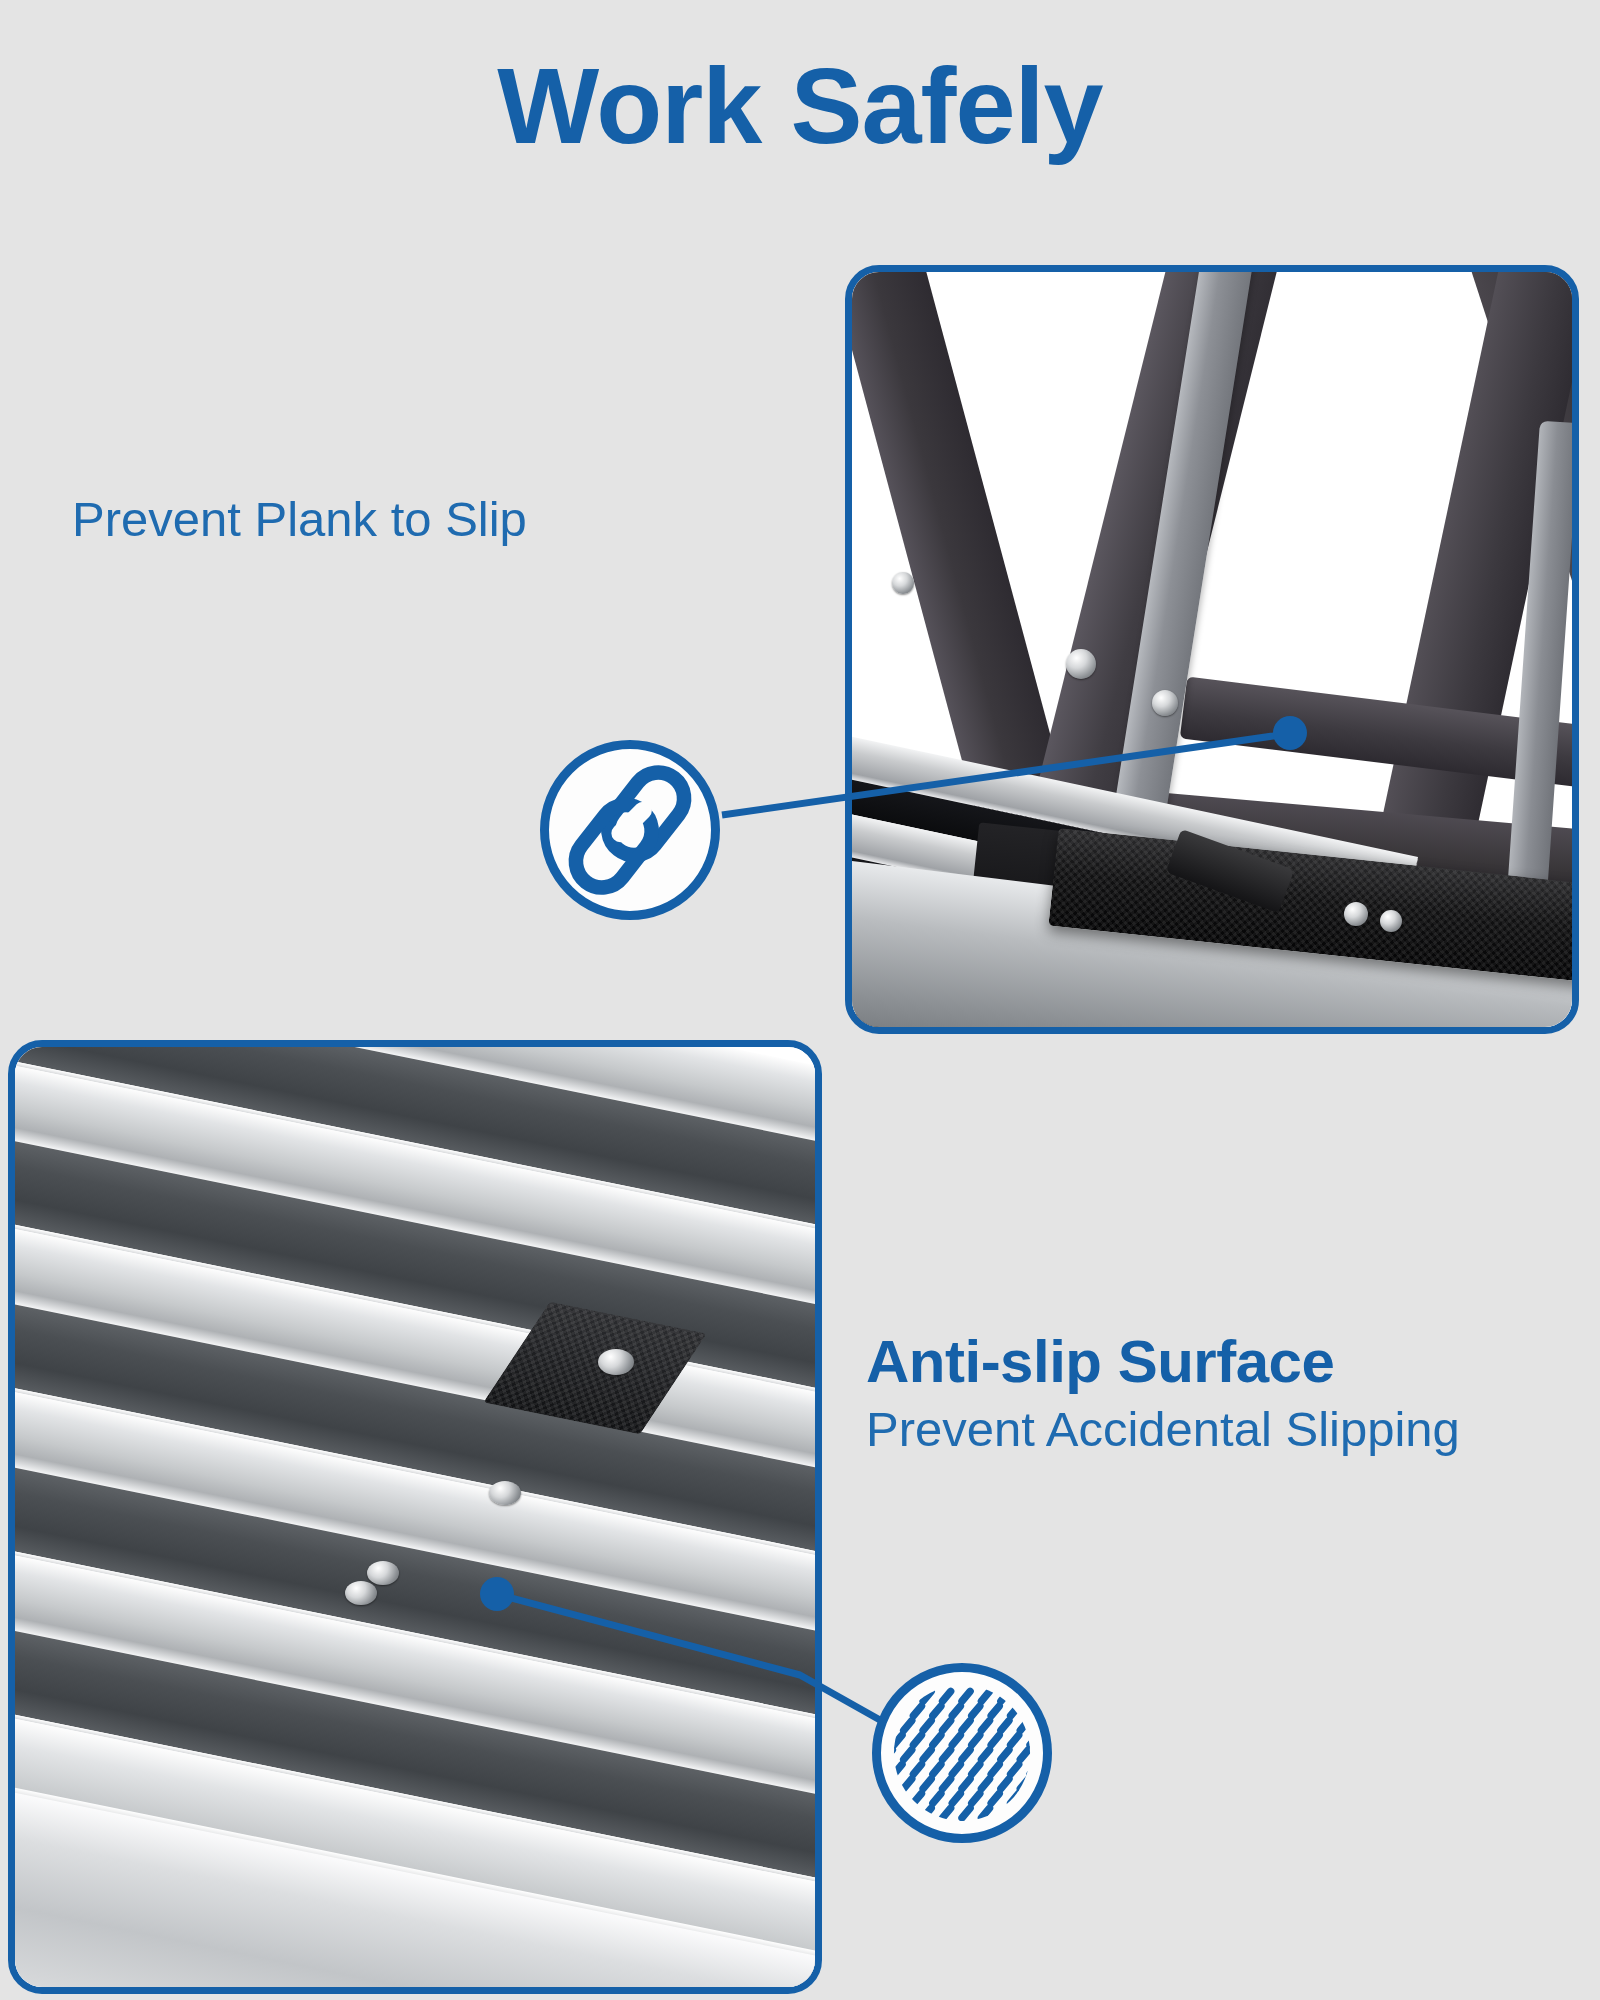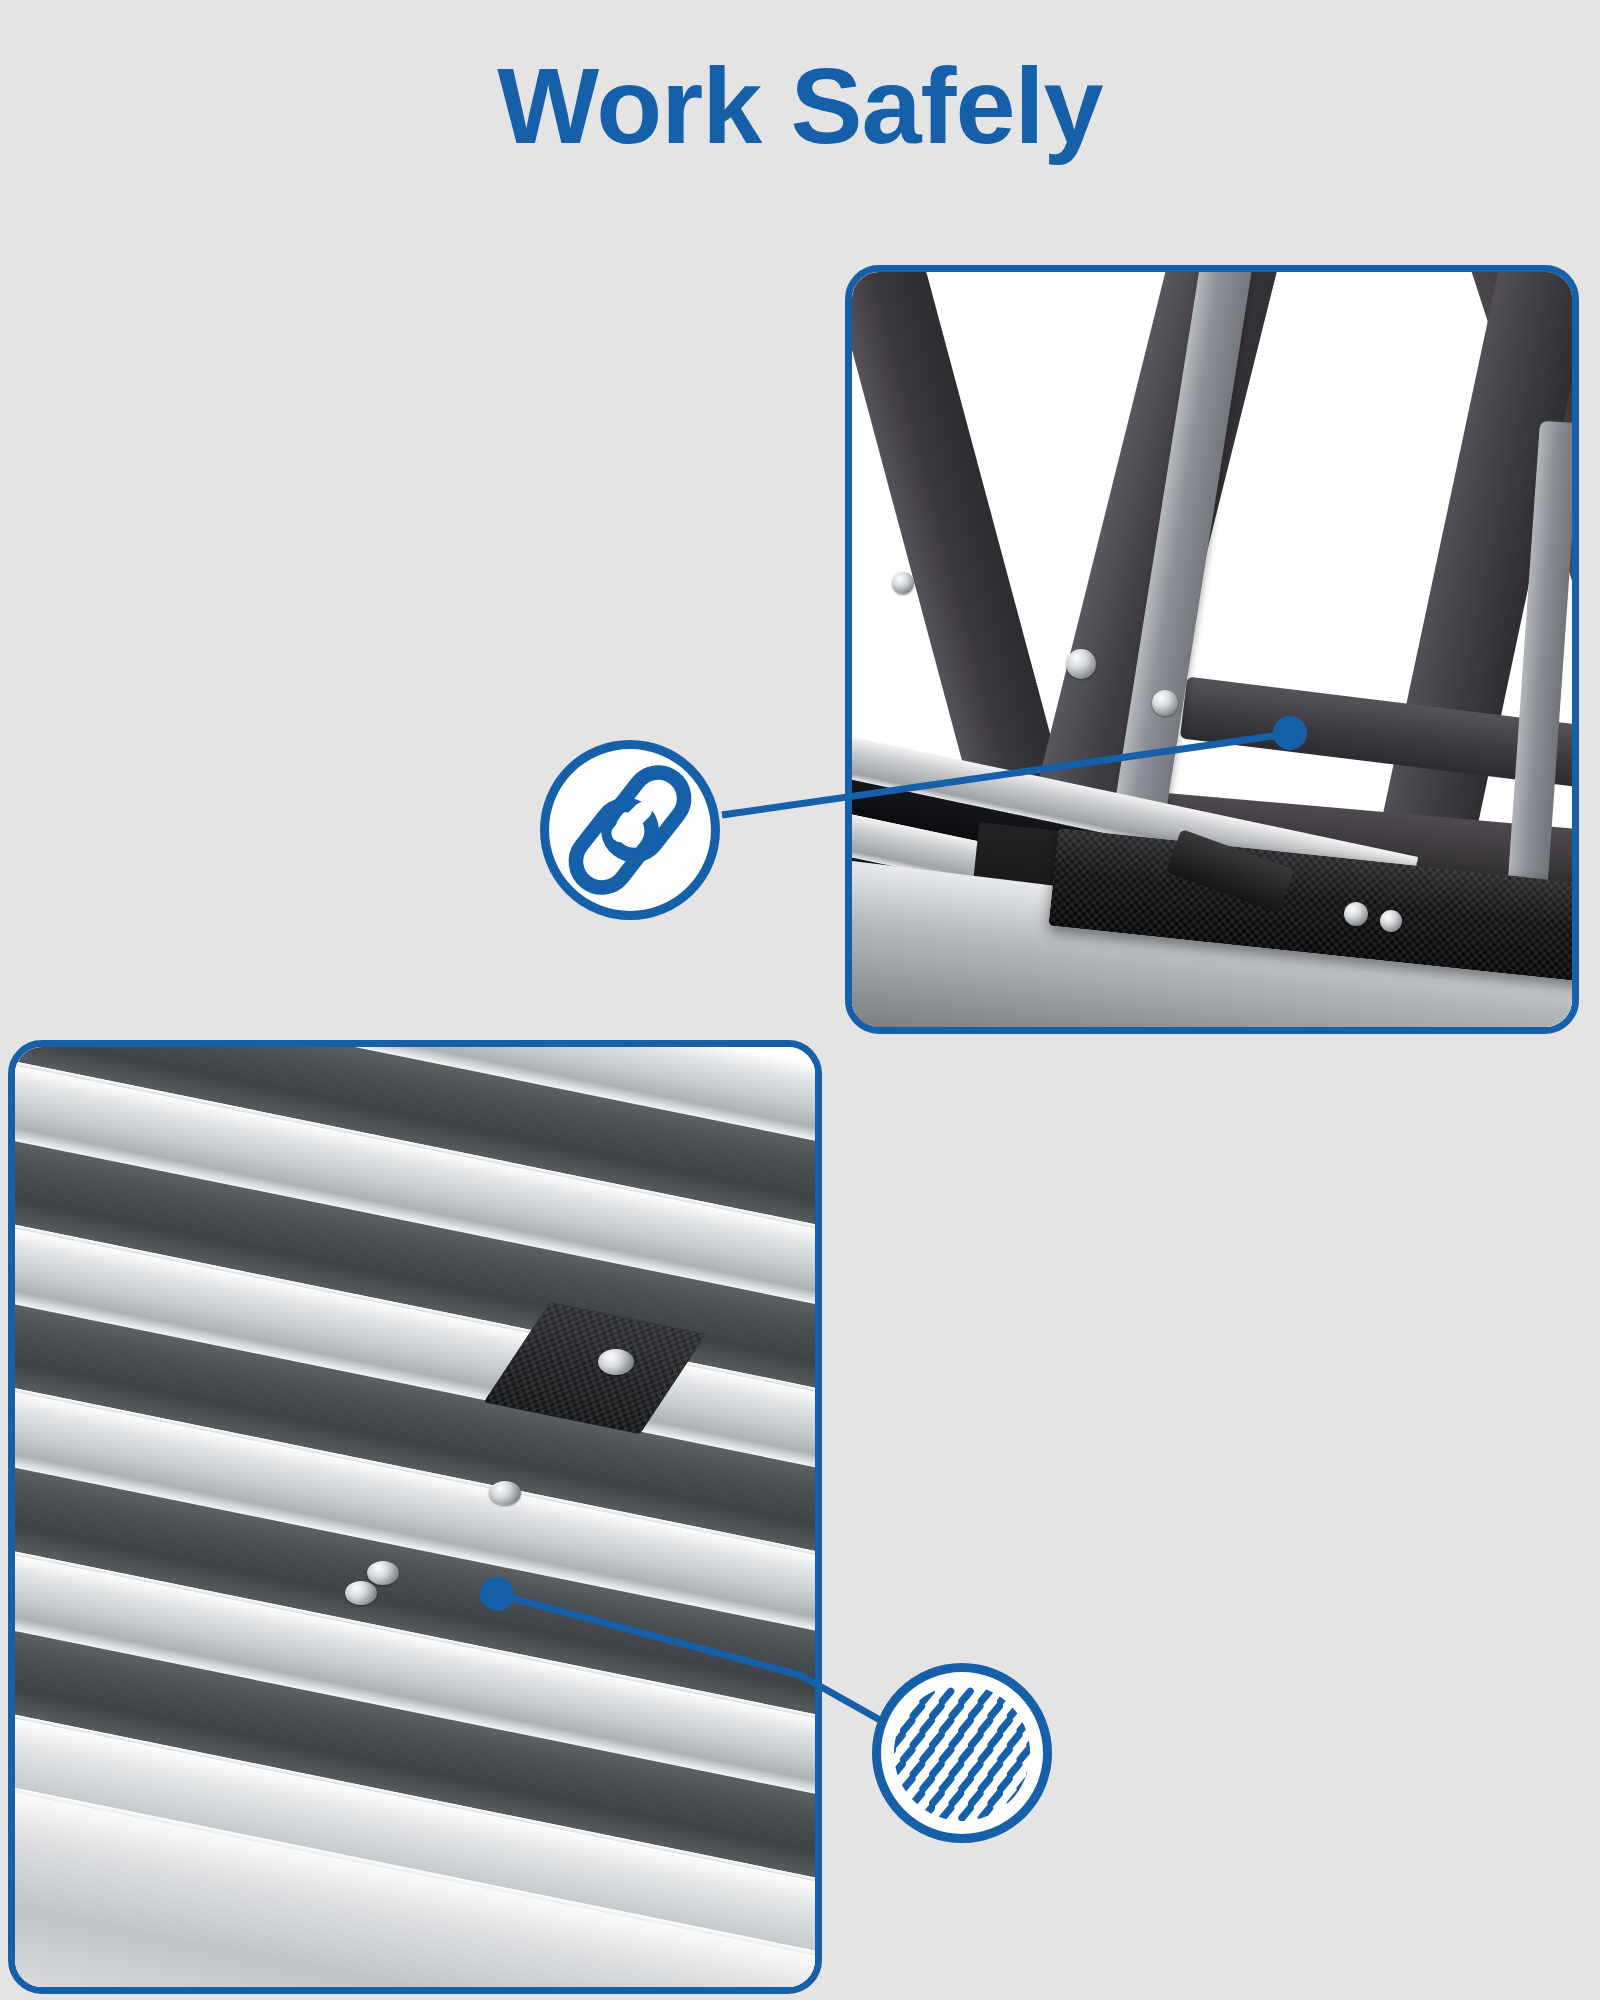--- a/index.html
+++ b/index.html
@@ -271,22 +271,27 @@
 
     <div class="pl-pad"></div>
 
     <div class="rivet" style="left:583px;top:302px;width:36px;height:26px;"></div>
     <div class="rivet" style="left:474px;top:434px;width:32px;height:24px;"></div>
     <div class="rivet" style="left:352px;top:514px;width:32px;height:24px;"></div>
     <div class="rivet" style="left:330px;top:534px;width:32px;height:24px;"></div>
   </div>
 
   <div class="block-straps">
-  </div>
-
+    <div class="feat-sub">Prevent Plank to Slip</div>
+  </div>
+
+  <div class="block-antislip">
+    <div class="feat-head">Anti-slip Surface</div>
+    <div class="feat-sub">Prevent Accidental Slipping</div>
+  </div>
 
   <svg class="svg-layer" viewBox="0 0 1600 2000">
 
     <path d="M 722 815 L 1280 735" stroke="#1560a8" stroke-width="7" fill="none"></path>
     <circle cx="1290" cy="733" r="17" fill="#1560a8"></circle>
 
     <path d="M 880 1720 L 800 1675 L 500 1595" stroke="#1560a8" stroke-width="7" fill="none" stroke-linejoin="round"></path>
     <circle cx="497" cy="1594" r="17" fill="#1560a8"></circle>
   </svg>
 

